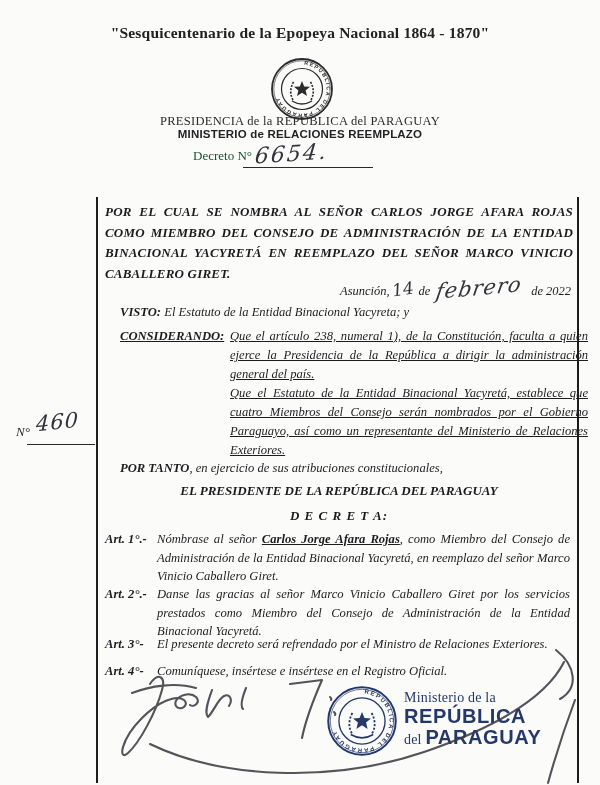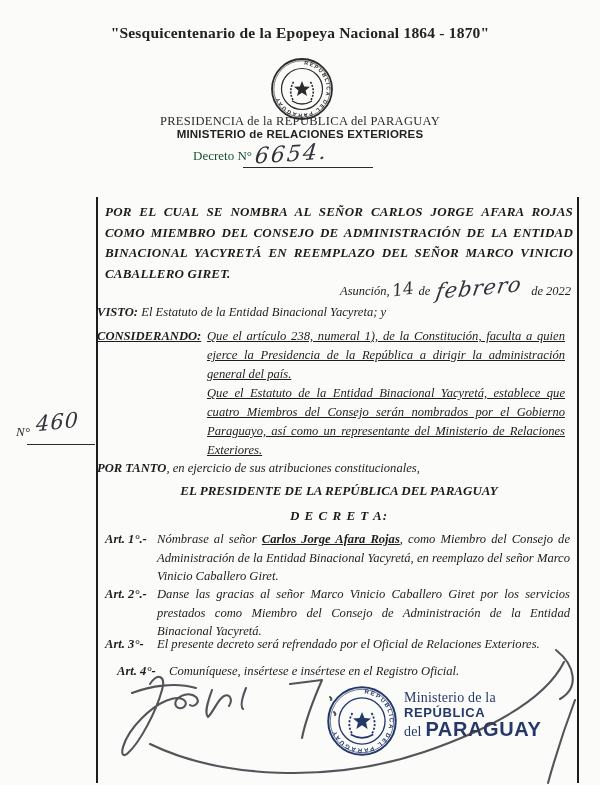--- a/index.html
+++ b/index.html
@@ -54,46 +54,46 @@
   
   .doc-title {
     position:absolute; left:105px; top:202px; width:468px;
     font-size:13px; font-weight:bold; font-style:italic;
     text-align:justify; line-height:20.5px; letter-spacing:.2px; color:#1b1b1e;
   }
   .dateline { position:absolute; top:276px; left:340px; width:236px; font-size:12.5px; font-style:italic; white-space:nowrap; }
   .dateline .day   { font-size:17px; display:inline-block; transform:rotate(-8deg); margin:0 2px; }
   .dateline .month { font-size:21px; display:inline-block; transform:rotate(-5deg) skewX(-14deg); margin:0 6px; letter-spacing:1px; }
 
-  .row { position:absolute; left:97px; width:468px; font-size:12.6px; font-style:italic; line-height:19px; }
+  .row { position:absolute; left:120px; width:468px; font-size:12.6px; font-style:italic; line-height:19px; }
   .lbl { font-weight:bold; }
   .visto-row { top:303px; }
   .cons-row  { top:327px; display:flex;text-decoration:underline; }
   .cons-lbl  { width:110px; flex:none; font-weight:bold; }
   .cons-txt  { flex:1; text-align:justify; }
   .cons-p2   { top:384px; }
   .portanto-row { top:459px; }
   .center-line {
     position:absolute; left:105px; width:468px; text-align:center;
     font-weight:bold; font-style:italic; font-size:13px; color:#1b1b1e;
   }
   .president-line { top:483px; }
   .decreta-line   { top:508px; letter-spacing:1px; }
 
   .article { position:absolute; left:105px; width:465px; display:flex; font-size:12.6px; font-style:italic; line-height:18.5px; }
   .art-lbl { width:52px; flex:none; font-weight:bold; }
   .art-txt { flex:1; text-align:justify; }
   .art-txt.single { text-align:left; }
-  .art-1 { top:530px; } .art-2 { top:585px; } .art-3 { top:635px; } .art-4 { top:662px;margin-left:12px; }
+  .art-1 { top:530px; } .art-2 { top:585px; } .art-3 { top:635px; } .art-4 { top:662px; }
   .art-bold { font-weight:bold;text-decoration:underline; }
 
   
   .logo-text { position:absolute; left:404px; top:691px; color:#24386a; line-height:1.05; }
   .logo-l1 { font-size:14px; letter-spacing:.2px; }
-  .logo-l2 { font-family:"Liberation Sans",sans-serif; font-size:13px; font-weight:bold; letter-spacing:.6px; }
+  .logo-l2 { font-family:"Liberation Sans",sans-serif; font-size:20px; font-weight:bold; letter-spacing:.6px; }
   .logo-l3 { font-family:"Liberation Sans",sans-serif; font-size:20px; font-weight:bold; letter-spacing:.6px; }
   .logo-l3 .del { font-family:"Liberation Serif",serif; font-weight:normal; font-size:14px; letter-spacing:.2px; }
 
   
   .ink { position:absolute; inset:0; pointer-events:none; }
 </style>
 </head>
 <body>
 
 <div class="page">
@@ -110,21 +110,21 @@
     <text font-size="5.4" font-weight="bold" letter-spacing="1.4" fill="currentColor" font-family="Liberation Sans, sans-serif">
       <textPath href="#ringTop" startOffset="2">REPUBLICA DEL PARAGUAY</textPath>
     </text>
     <path d="M23 43 Q18 34 24 24" fill="none" stroke="currentColor" stroke-width="1.6" stroke-dasharray="2 1.4"></path>
     <path d="M41 43 Q46 34 40 24" fill="none" stroke="currentColor" stroke-width="1.6" stroke-dasharray="2 1.4"></path>
     <path d="M22 44 Q32 50 42 44" fill="none" stroke="currentColor" stroke-width="1.4"></path>
     <polygon points="32,24 34.2,29.4 40,29.8 35.6,33.4 37,39 32,35.8 27,39 28.4,33.4 24,29.8 29.8,29.4" fill="currentColor"></polygon>
   </svg>
 
   <div class="hdr-line1">PRESIDENCIA de la REPÚBLICA del PARAGUAY</div>
-  <div class="hdr-line2">MINISTERIO de RELACIONES EXTERIORES</div>
+  <div class="hdr-line2">MINISTERIO de RELACIONES REEMPLAZO</div>
 
   <div class="decree-row">Decreto N°</div>
   <div class="decree-line"></div>
   <div class="decree-number hand">6654.</div>
 
   <div class="rule-left"></div>
   <div class="rule-right"></div>
 
   <div class="margin-no">N°</div>
   <div class="margin-no-line"></div>
@@ -162,21 +162,21 @@
   <div class="article art-1">
     <span class="art-lbl">Art. 1°.-</span>
     <span class="art-txt"><span>Nómbrase al señor </span><span class="art-bold">Carlos Jorge Afara Rojas</span><span>, como Miembro del Consejo de Administración de la Entidad Binacional Yacyretá, en reemplazo del señor Marco Vinicio Caballero Giret.</span></span>
   </div>
   <div class="article art-2">
     <span class="art-lbl">Art. 2°.-</span>
     <span class="art-txt">Danse las gracias al señor Marco Vinicio Caballero Giret por los servicios prestados como Miembro del Consejo de Administración de la Entidad Binacional Yacyretá.</span>
   </div>
   <div class="article art-3">
     <span class="art-lbl">Art. 3°-</span>
-    <span class="art-txt single">El presente decreto será refrendado por el Oficial de Relaciones Exteriores.</span>
+    <span class="art-txt single">El presente decreto será refrendado por el Ministro de Relaciones Exteriores.</span>
   </div>
   <div class="article art-4">
     <span class="art-lbl">Art. 4°-</span>
     <span class="art-txt single">Comuníquese, insértese e insértese en el Registro Oficial.</span>
   </div>
 
   <svg class="seal-bottom" viewBox="0 0 64 64" aria-hidden="true">
     <circle cx="32" cy="32" r="30" fill="none" stroke="currentColor" stroke-width="1.8"></circle>
     <circle cx="32" cy="32" r="28.2" fill="none" stroke="currentColor" stroke-width="0.6"></circle>
     <circle cx="32" cy="32" r="20.5" fill="none" stroke="currentColor" stroke-width="1.2"></circle>

